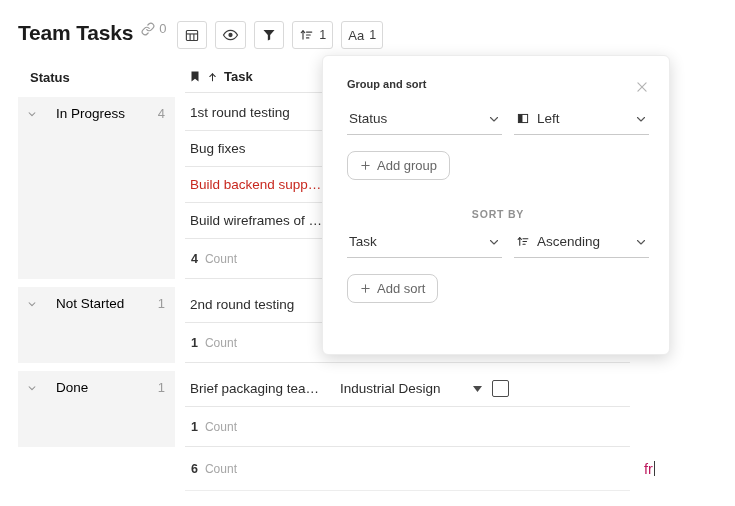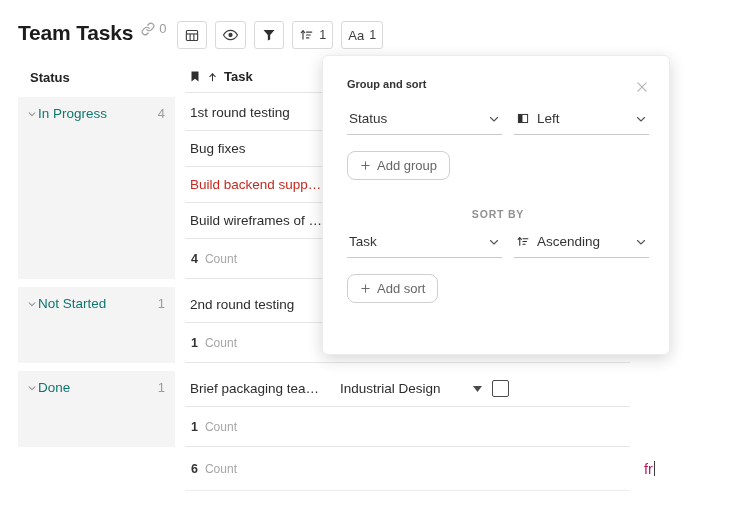--- a/index.html
+++ b/index.html
@@ -21,21 +21,21 @@
   .status-head{position:absolute;left:30px;top:70px;font-size:13px;font-weight:700;color:#222;}
   .task-head{position:absolute;left:189px;top:69px;display:flex;align-items:center;gap:6px;
              font-size:13px;font-weight:700;color:#222;}
   .task-head-line{position:absolute;left:185px;top:92px;width:445px;height:1px;background:#e5e5e5;}
 
   
   .status-col{position:absolute;left:18px;top:97px;width:157px;}
   .group-block{background:#f4f4f4;margin-bottom:8px;box-sizing:border-box;}
   .gb1{height:182px;} .gb2{height:76px;} .gb3{height:76px;}
   .gb-head{display:flex;align-items:center;padding:9px 10px 0 9px;cursor:pointer;}
-  .gb-name{font-size:13.5px;color:#0f766e;margin-left:1px;}
+  .gb-name{font-size:13.5px;color:#000000;margin-left:19px;}
   .gb-count{margin-left:auto;font-size:13px;color:#9b9b9b;}
 
   
   .task-col{position:absolute;left:185px;top:95px;width:445px;}
   .row{height:36px;display:flex;align-items:center;border-bottom:1px solid #e6e6e6;
        font-size:13.5px;color:#2c2c2c;padding-left:5px;box-sizing:border-box;cursor:pointer;}
   .alert-text{color:var(--alert,#c8281f);}
   .footer-row{height:40px;display:flex;align-items:center;gap:7px;border-bottom:1px solid #e6e6e6;
               padding-left:6px;box-sizing:border-box;}
   .footer-row .num{font-size:12.5px;font-weight:700;color:#333;}

